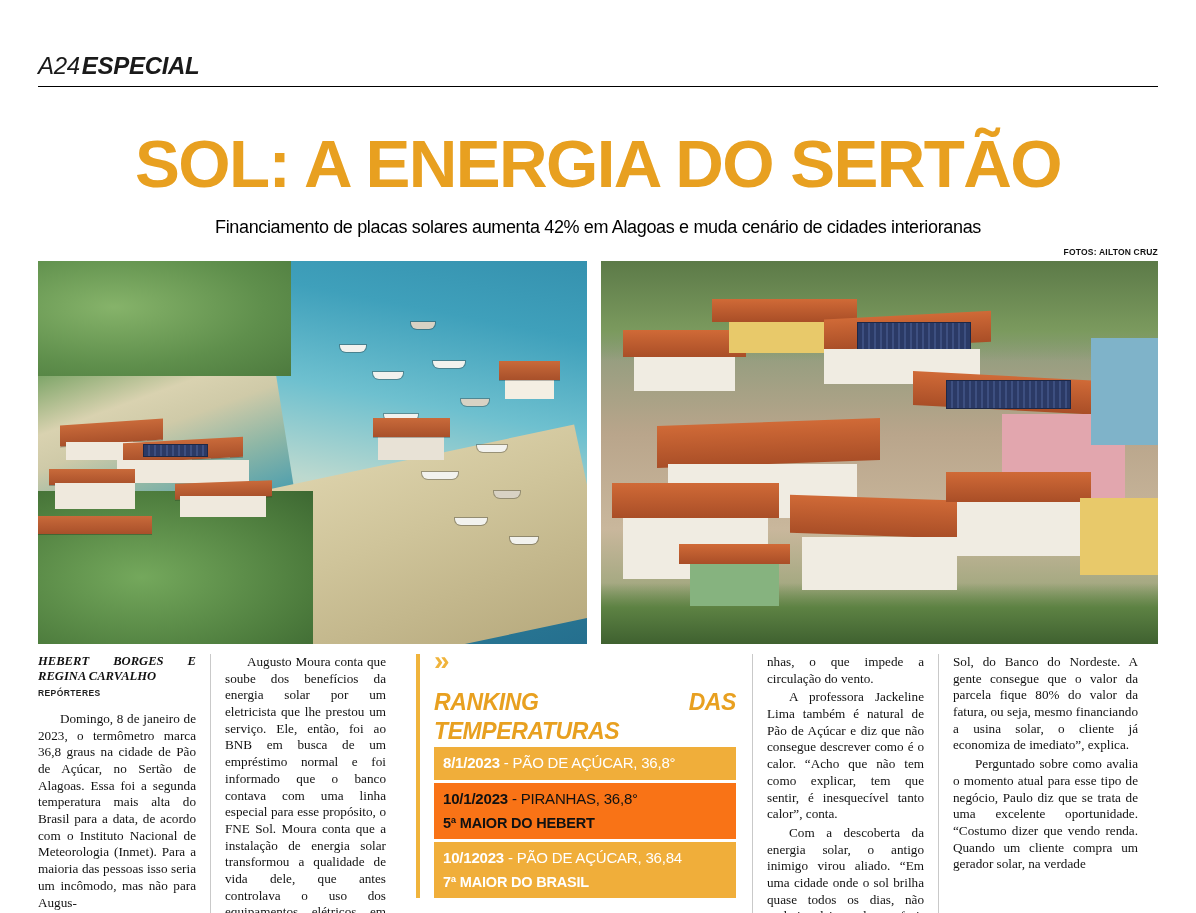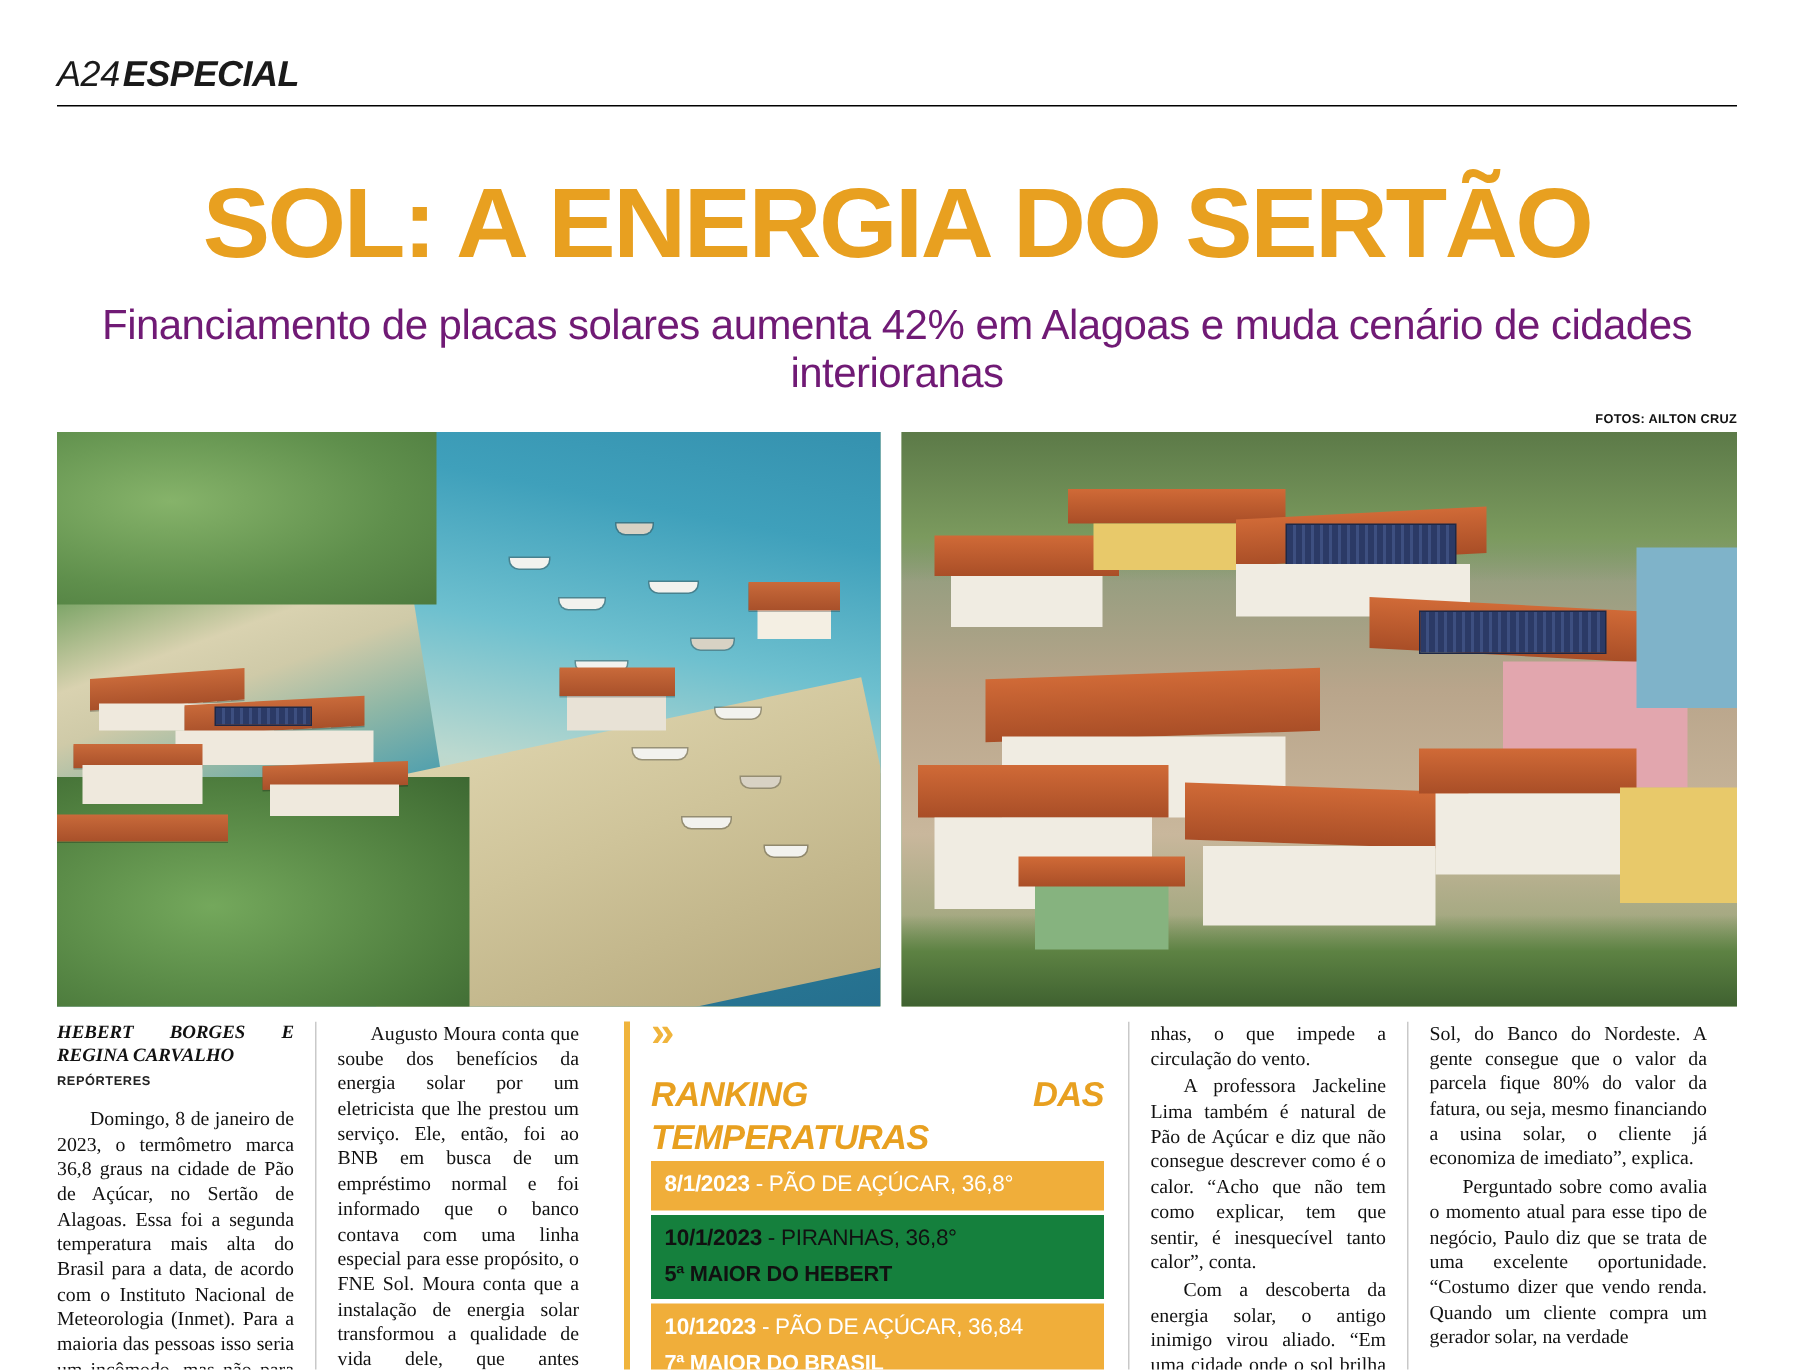--- a/index.html
+++ b/index.html
@@ -13,21 +13,21 @@
     font-family: "Liberation Sans", sans-serif;
     color: #1a1a1a;
     overflow: hidden;
     position: relative;
   }
   .page {
     position: relative;
     width: 1196px;
     height: 913px;
     box-sizing: border-box;
-    padding: 0 38px;
+    padding: 16px 38px;
   }
 
   
   .masthead {
     display: flex;
     align-items: baseline;
     justify-content: space-between;
     padding-top: 36px;
     padding-bottom: 6px;
   }
@@ -72,24 +72,24 @@
     font-weight: bold;
     font-size: 66px;
     letter-spacing: -1.6px;
     line-height: 1.0;
     margin-top: 44px;
     margin-bottom: 0;
     transform: scaleX(1.02);
   }
   .subhead {
     text-align: center;
-    font-size: 28px;
+    font-size: 18px;
     letter-spacing: -0.35px;
     margin-top: 20px;
-    color: #701a75;
+    color: #000000;
   }
   .photo-credit {
     text-align: right;
     font-size: 8.5px;
     font-weight: bold;
     letter-spacing: 0.2px;
     margin-top: 9px;
     margin-bottom: 4px;
     color: #111;
   }
@@ -252,21 +252,21 @@
     margin-top: 16px;
   }
   .rank-row {
     font-family: "Liberation Sans", sans-serif;
     padding: 7px 9px 7px 9px;
     font-size: 15px;
     letter-spacing: -0.2px;
     color: #ffffff;
   }
   .rank-row.filled { background: #f0ae3a; }
-  .rank-row.plain { background: #15803d; color: #111; }
+  .rank-row.plain { background: #f97316; color: #111; }
   .rank-row .date { font-weight: bold; }
   .rank-row .sub {
     display: block;
     font-weight: bold;
     font-size: 14.5px;
     margin-top: 5px;
   }
   .rank-row.plain .sub { color: #111; }
   .rank-sep { height: 3px; }
 </style>

